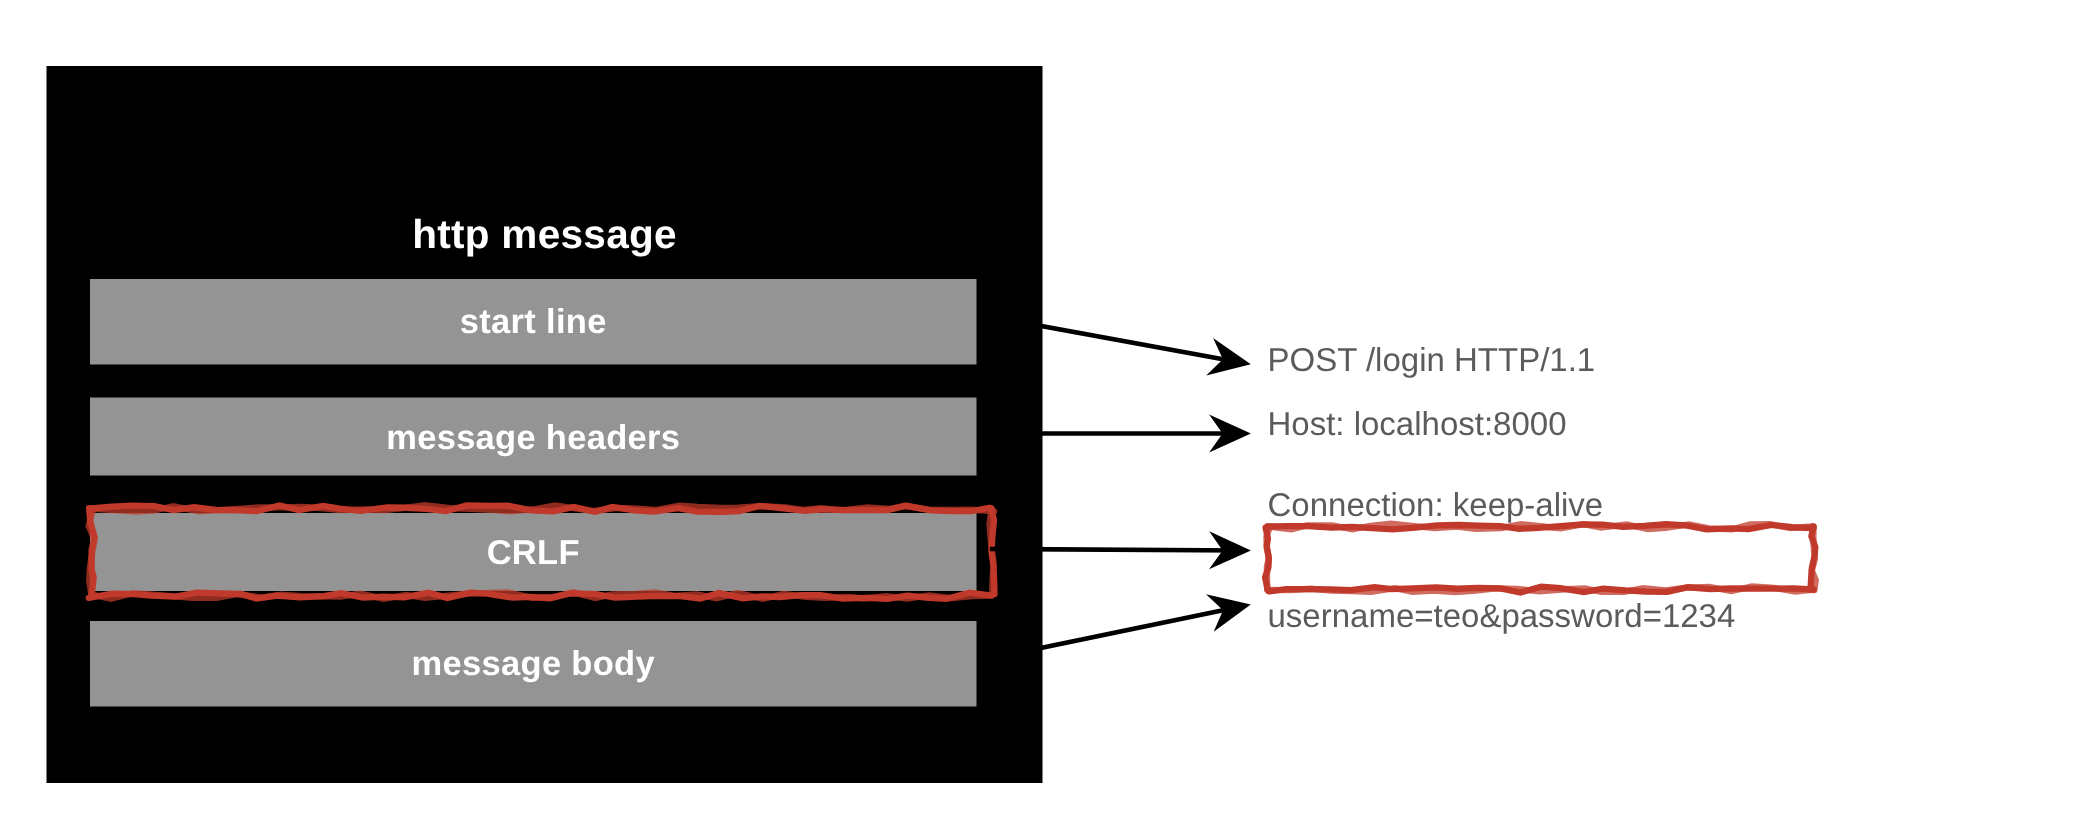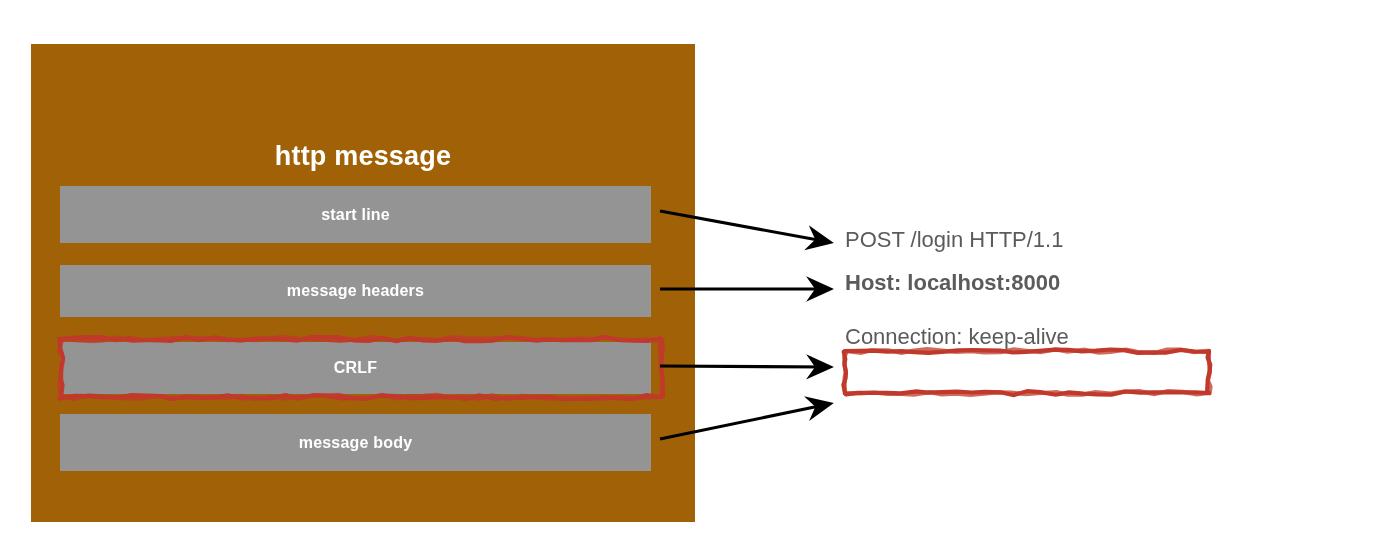--- a/index.html
+++ b/index.html
@@ -24,21 +24,21 @@
     height: 552px;
   }
 
   
   .panel {
     position: absolute;
     left: 31px;
     top: 44px;
     width: 664px;
     height: 478px;
-    background: #a16207;
+    background: #000000;
   }
 
   .panel-title {
     position: absolute;
     left: 0;
     top: 99px;
     width: 664px;
     text-align: center;
     color: #ffffff;
     font-size: 27px;
@@ -47,21 +47,21 @@
     line-height: 1;
   }
 
   
   .block {
     position: absolute;
     left: 29px;              
     width: 591px;            
     background: #949494;
     color: #ffffff;
-    font-size: 16px;
+    font-size: 23px;
     font-weight: bold;
     display: flex;
     align-items: center;
     justify-content: center;
     box-sizing: border-box;
     letter-spacing: 0.2px;
   }
   .block-1 { top: 142px; height: 57px; }   
   .block-2 { top: 221px; height: 52px; }   
   .block-3 { top: 298px; height: 52px; }   
@@ -101,21 +101,21 @@
   
   .msg-text {
     position: absolute;
     left: 845px;
     color: #5b5b5b;
     font-size: 22px;
     line-height: 1;
     white-space: pre;
   }
   .msg-line-1 { top: 229px; }
-  .msg-line-2 { top: 272px; font-weight: bold; }
+  .msg-line-2 { top: 272px; }
   .msg-line-3 { top: 315px; margin-top: 11px; }
   .msg-line-5 { top: 400px; }
 </style>
 </head>
 <body>
 
 <div id="diagram-canvas">
 
   <div class="panel">
 
@@ -177,14 +177,15 @@
       <path d="M660,439 L829,404"></path>
     </g>
   </svg>
 
   <div class="msg-text msg-line-1">POST /login HTTP/1.1</div>
 
   <div class="msg-text msg-line-2">Host: localhost:8000</div>
 
   <div class="msg-text msg-line-3">Connection: keep-alive</div>
 
+  <div class="msg-text msg-line-5">username=teo&amp;password=1234</div>
 
 </div>
 
 </body></html>

